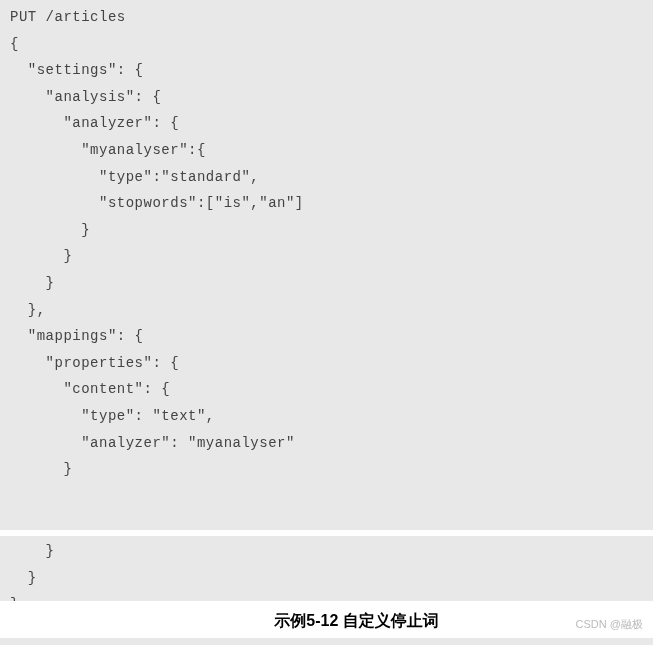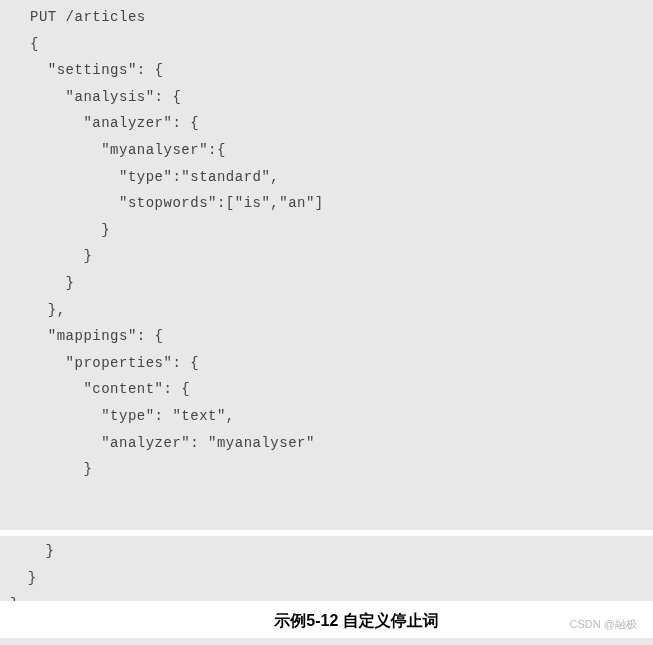--- a/index.html
+++ b/index.html
@@ -17,21 +17,20 @@
       overflow: hidden;
     }
     .code-block {
       background: #e8e8e8;
       padding: 4px 10px;
       line-height: 1.9;
       letter-spacing: 0.5px;
     }
     .code-block-1 {
       height: 530px;
-      margin-left: 20px;
     }
     .separator {
       height: 6px;
       background: #fff;
     }
     .code-block-2 {
       height: 65px;
       padding-top: 2px;
     }
     .caption-area {
@@ -44,21 +43,21 @@
       font-family: "Microsoft YaHei", "SimHei", sans-serif;
       font-size: 16px;
       font-weight: bold;
       color: #000;
       letter-spacing: 0;
       display: inline-block;
       margin-left: 60px;
     }
     .watermark {
       position: absolute;
-      right: 16px;
+      right: 10px;
       bottom: 6px;
       font-family: "Microsoft YaHei", sans-serif;
       font-size: 11px;
       color: #bbb;
       letter-spacing: 0;
     }
     .line {
       white-space: pre;
     }
   </style>

